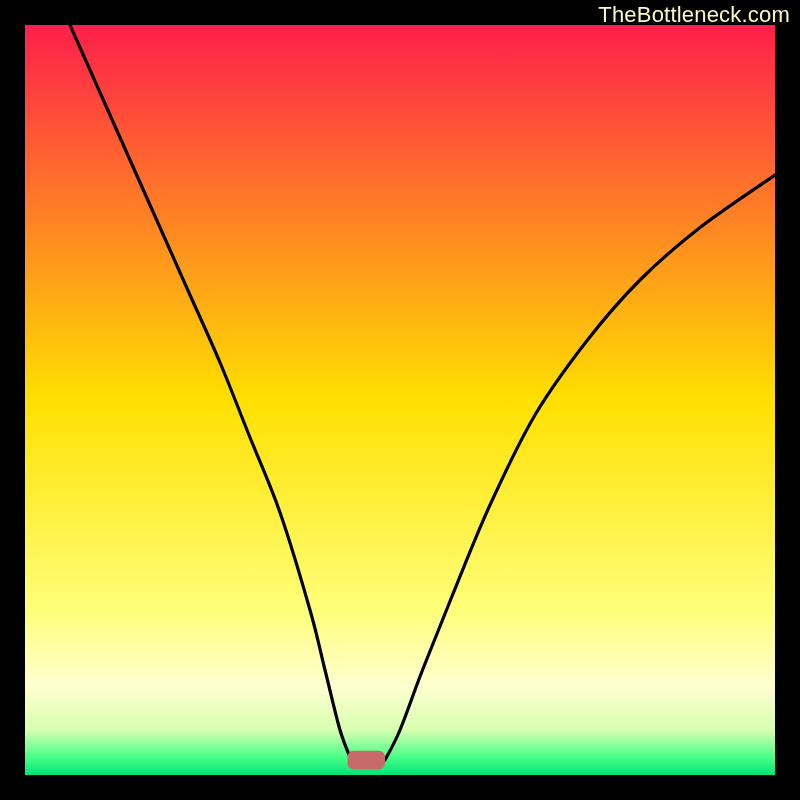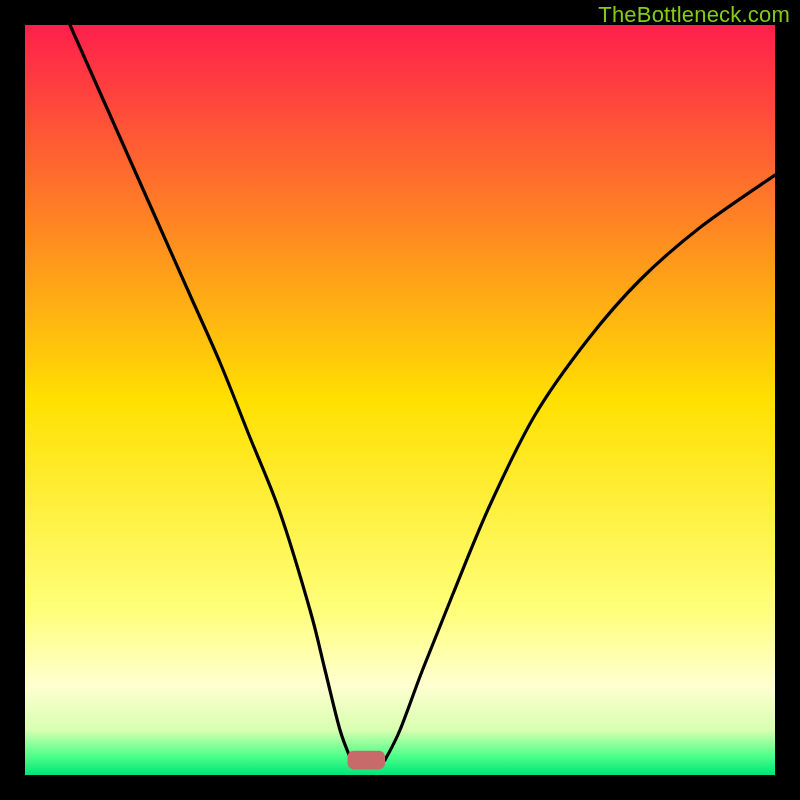--- a/index.html
+++ b/index.html
@@ -23,21 +23,21 @@
     position: absolute;
     left: 0;
     top: 0;
     width: 750px;
     height: 750px;
   }
   .watermark {
     position: absolute;
     top: 2px;
     right: 10px;
-    color: #84cc16;
+    color: #fef9c3;
     font-size: 22px;
     letter-spacing: 0.2px;
     font-weight: 400;
     z-index: 10;
   }
   svg { display: block; }
 </style>
 </head>
 <body>
 

